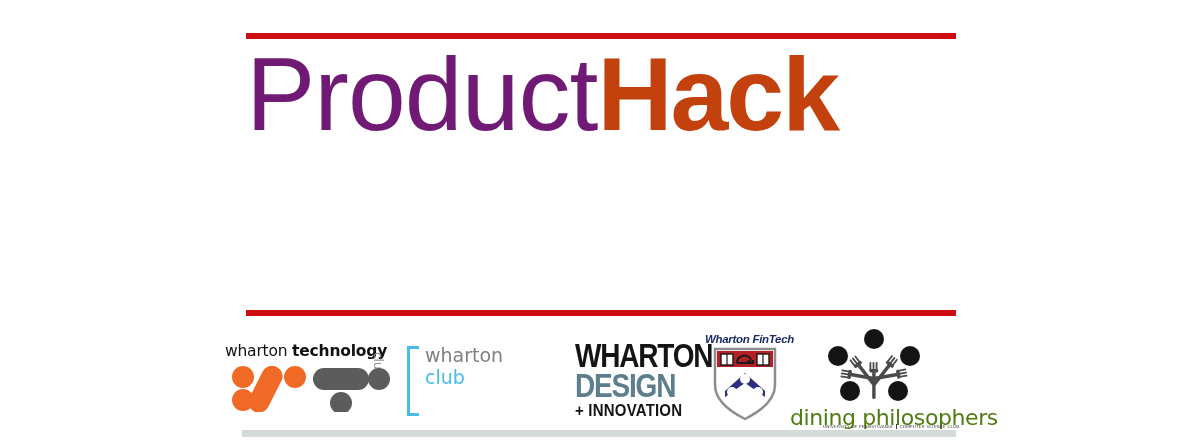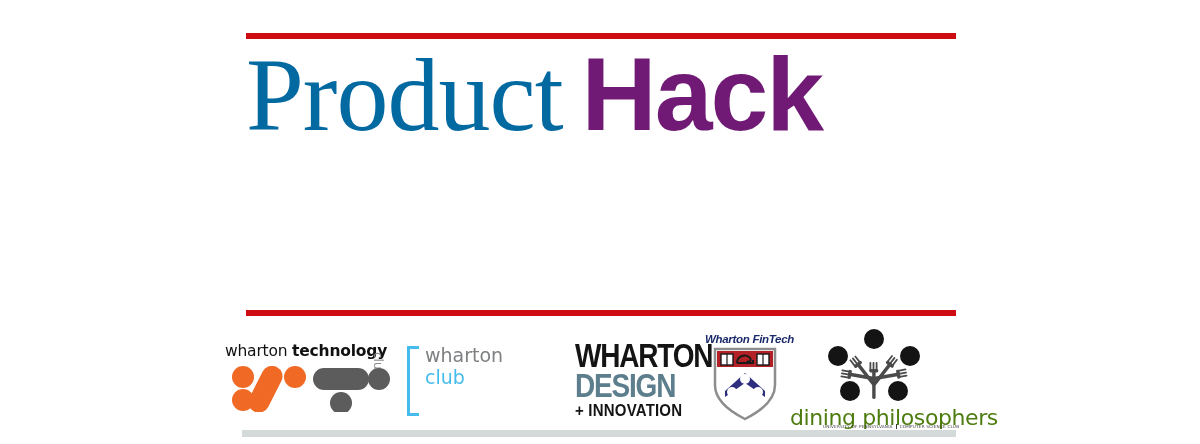--- a/index.html
+++ b/index.html
@@ -40,30 +40,29 @@
   .wordmark {
     position: absolute;
     left: 246px;
     top: 42px;
     white-space: nowrap;
     font-size: 104px;
     line-height: 1.0;
     letter-spacing: -1px;
   }
   .wordmark .wm-product {
-    font-family: Liberation Serif, serif;
+    font-family: Liberation Sans, sans-serif;
     font-weight: 300;
-    color: #0369a1;
+    color: #701a75;
   }
   .wordmark .wm-hack {
     font-family: "Liberation Sans", sans-serif;
     font-weight: bold;
-    color: #701a75;
+    color: #c2410c;
     letter-spacing: -2px;
-    margin-left: 19px;
   }
 
   
   .subtitle {
     position: absolute;
     left: 248px;
     top: 202px;
     color: #CC1014;
     font-family: "Liberation Sans", sans-serif;
     font-weight: bold;

